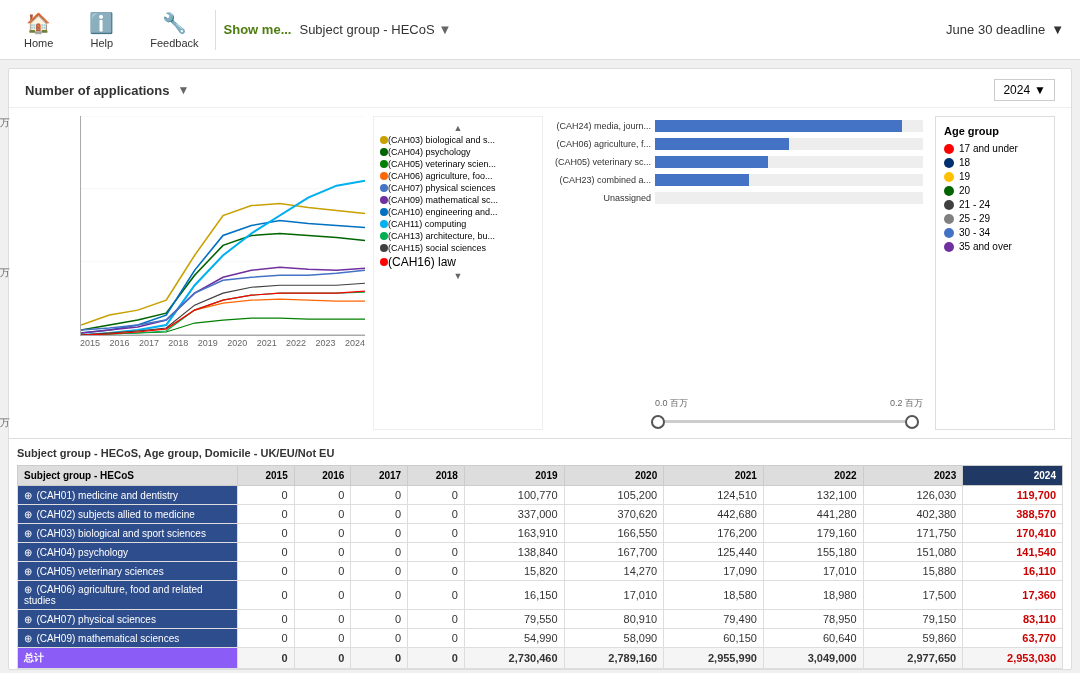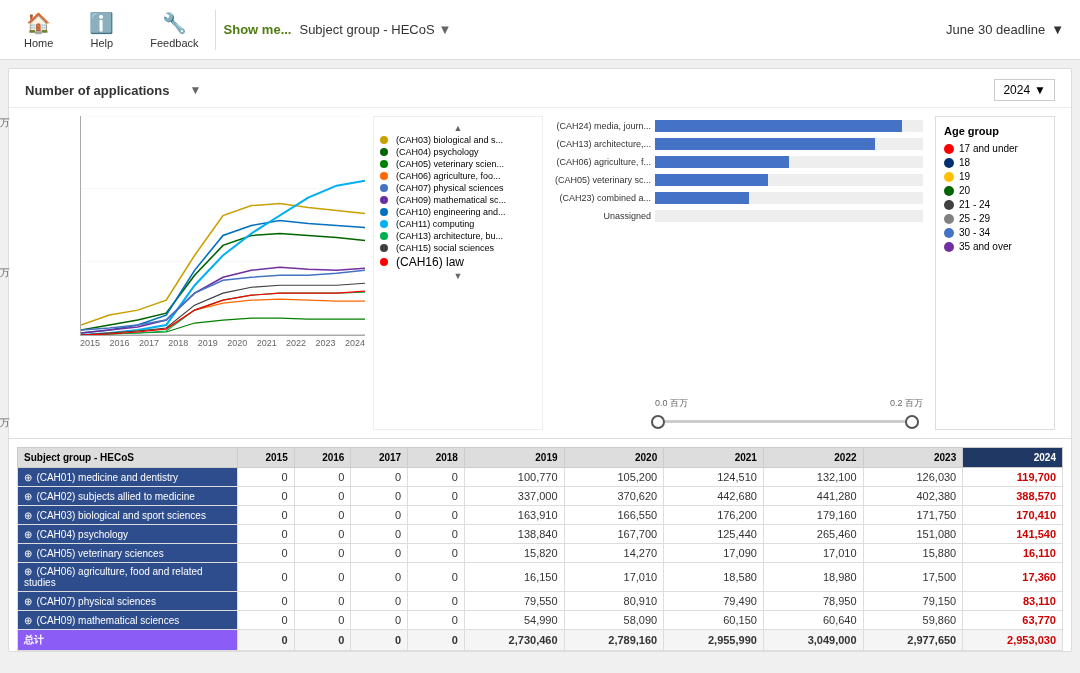--- a/index.html
+++ b/index.html
@@ -81,21 +81,21 @@
     .chart-header {
       display: flex;
       align-items: center;
       justify-content: space-between;
       padding: 10px 16px 6px;
       border-bottom: 1px solid #eee;
     }
     .chart-title-row {
       display: flex;
       align-items: center;
-      gap: 20px;
+      gap: 8px;
     }
     .chart-title {
       font-size: 13px;
       font-weight: 600;
       color: #333;
     }
     .year-dropdown {
       display: flex;
       align-items: center;
       gap: 4px;
@@ -217,21 +217,21 @@
     
     .line-legend {
       width: 200px;
       padding: 4px;
       font-size: 9px;
       overflow-y: auto;
     }
     .line-legend-item {
       display: flex;
       align-items: center;
-      gap: 8px;
+      gap: 0;
       margin-bottom: 2px;
     }
     .line-dot {
       width: 8px;
       height: 8px;
       border-radius: 50%;
       flex-shrink: 0;
     }
 
     
@@ -455,26 +455,20 @@
 
     <div class="bar-chart-section" style="flex:1; min-width:200px;">
       <div id="bar-chart-container" style="flex:1; padding:4px 0;">
           <div class="bar-row">
     <span class="bar-label">(CAH24) media, journ...</span>
     <div class="bar-track">
       <div class="bar-fill" style="width:92%;"></div>
     </div>
   </div>
           <div class="bar-row">
-    <span class="bar-label">(CAH13) architecture,...</span>
-    <div class="bar-track">
-      <div class="bar-fill" style="width:82%;"></div>
-    </div>
-  </div>
-          <div class="bar-row">
     <span class="bar-label">(CAH06) agriculture, f...</span>
     <div class="bar-track">
       <div class="bar-fill" style="width:50%;"></div>
     </div>
   </div>
           <div class="bar-row">
     <span class="bar-label">(CAH05) veterinary sc...</span>
     <div class="bar-track">
       <div class="bar-fill" style="width:42%;"></div>
     </div>
@@ -540,20 +534,21 @@
           <div class="legend-item">
             <span class="legend-dot" style="background:#7030a0;"></span>
             <span>35 and over</span>
           </div>
         </div>
     </div>
 
   </div>
 
   <div class="table-section">
+    <div class="table-header-label">Subject group - HECoS, Age group, Domicile - UK/EU/Not EU</div>
     <table class="data-table">
       <thead>
         <tr>
           <th class="subject-col">Subject group - HECoS</th>
           <th>2015</th>
           <th>2016</th>
           <th>2017</th>
           <th>2018</th>
           <th>2019</th>
           <th>2020</th>
@@ -605,21 +600,21 @@
           </tr>
           <tr>
             <td class="subject-col"><span class="expand-icon">⊕</span>(CAH04) psychology</td>
             <td>0</td>
             <td>0</td>
             <td>0</td>
             <td>0</td>
             <td>138,840</td>
             <td>167,700</td>
             <td>125,440</td>
-            <td>265,460</td>
+            <td>155,180</td>
             <td>151,080</td>
             <td class="highlight-2024">141,540</td>
           </tr>
           <tr>
             <td class="subject-col"><span class="expand-icon">⊕</span>(CAH05) veterinary sciences</td>
             <td>0</td>
             <td>0</td>
             <td>0</td>
             <td>0</td>
             <td>15,820</td>

